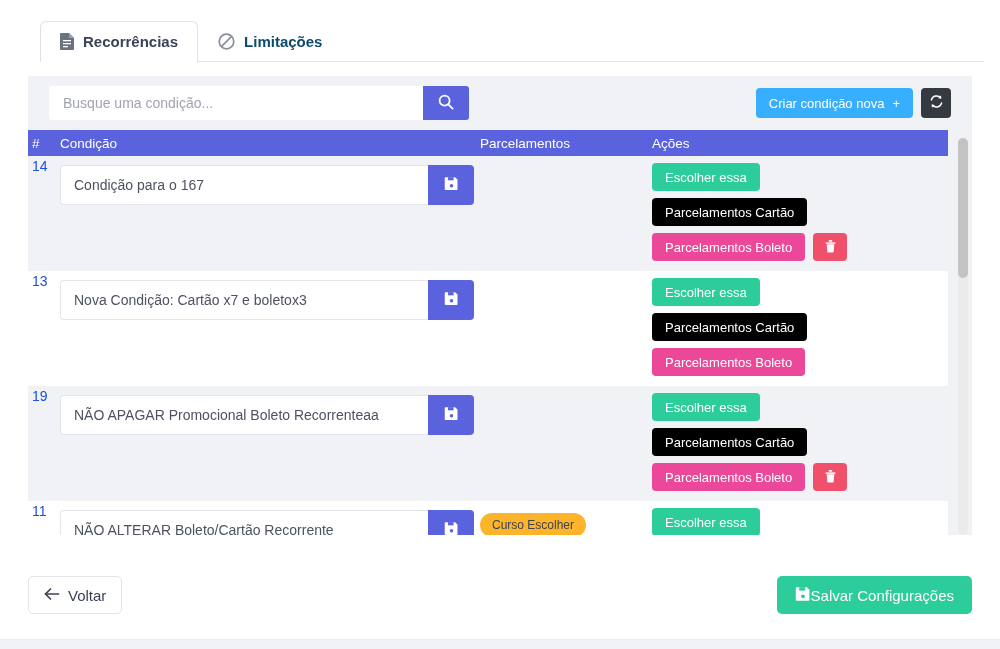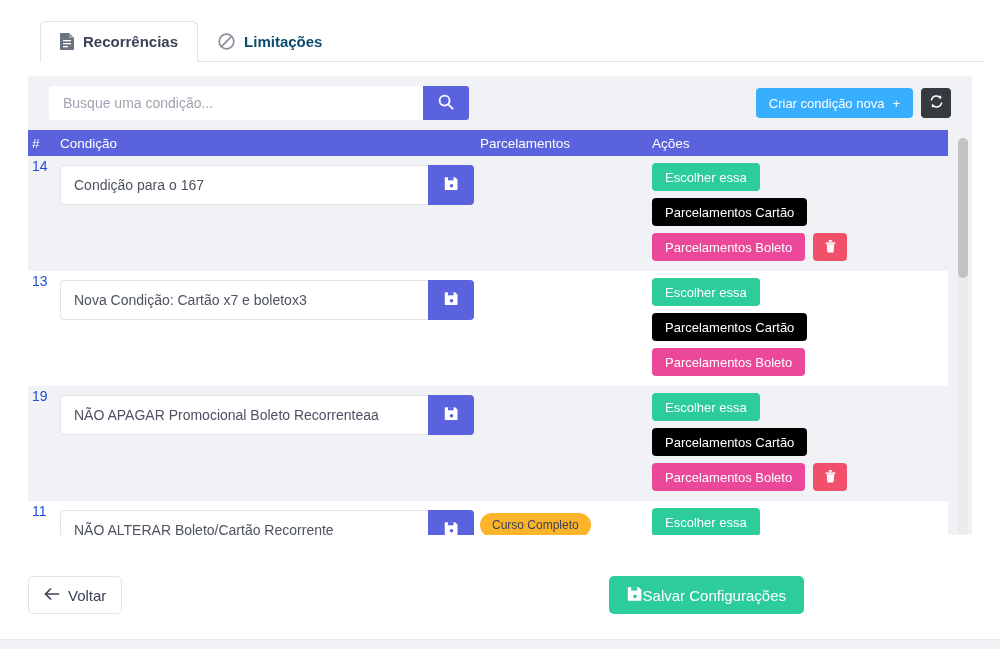--- a/index.html
+++ b/index.html
@@ -283,21 +283,21 @@
     background: #c3c3c3;
     border-radius: 5px;
     cursor: pointer;
   }
 
   
   .footer {
     position: absolute;
     left: 28px;
     top: 576px;
-    width: 776px;
+    width: 944px;
     display: flex;
     justify-content: space-between;
     align-items: center;
   }
   .btn-back {
     height: 38px;
     background: #ffffff;
     border: 1px solid #e2e4ea;
     border-radius: 5px;
     padding: 0 15px;
@@ -506,21 +506,21 @@
               <span>
                 <svg width="15" height="15" viewBox="0 0 16 16">
                   <path d="M1.6 1.2h10.2L14.4 3.8V14a.8.8 0 0 1-.8.8H1.6a.8.8 0 0 1-.8-.8V2a.8.8 0 0 1 .8-.8z" fill="#fff"></path>
                   <rect x="4.2" y="1.2" width="6" height="3.4" fill="#5a62dd"></rect>
                   <circle cx="8" cy="10.3" r="1.9" fill="#5a62dd"></circle>
                 </svg>
               </span>
             </button>
           </div>
           <div class="c-parc parc-cell">
-            <span class="badge">Curso Completo</span>
+            <span class="badge">Curso Escolher</span>
           </div>
           <div class="c-acoes acoes-cell">
             <div class="act-line">
               <button class="act act-green">Escolher essa</button>
             </div>
 
           </div>
         </div>
 
       </div>

